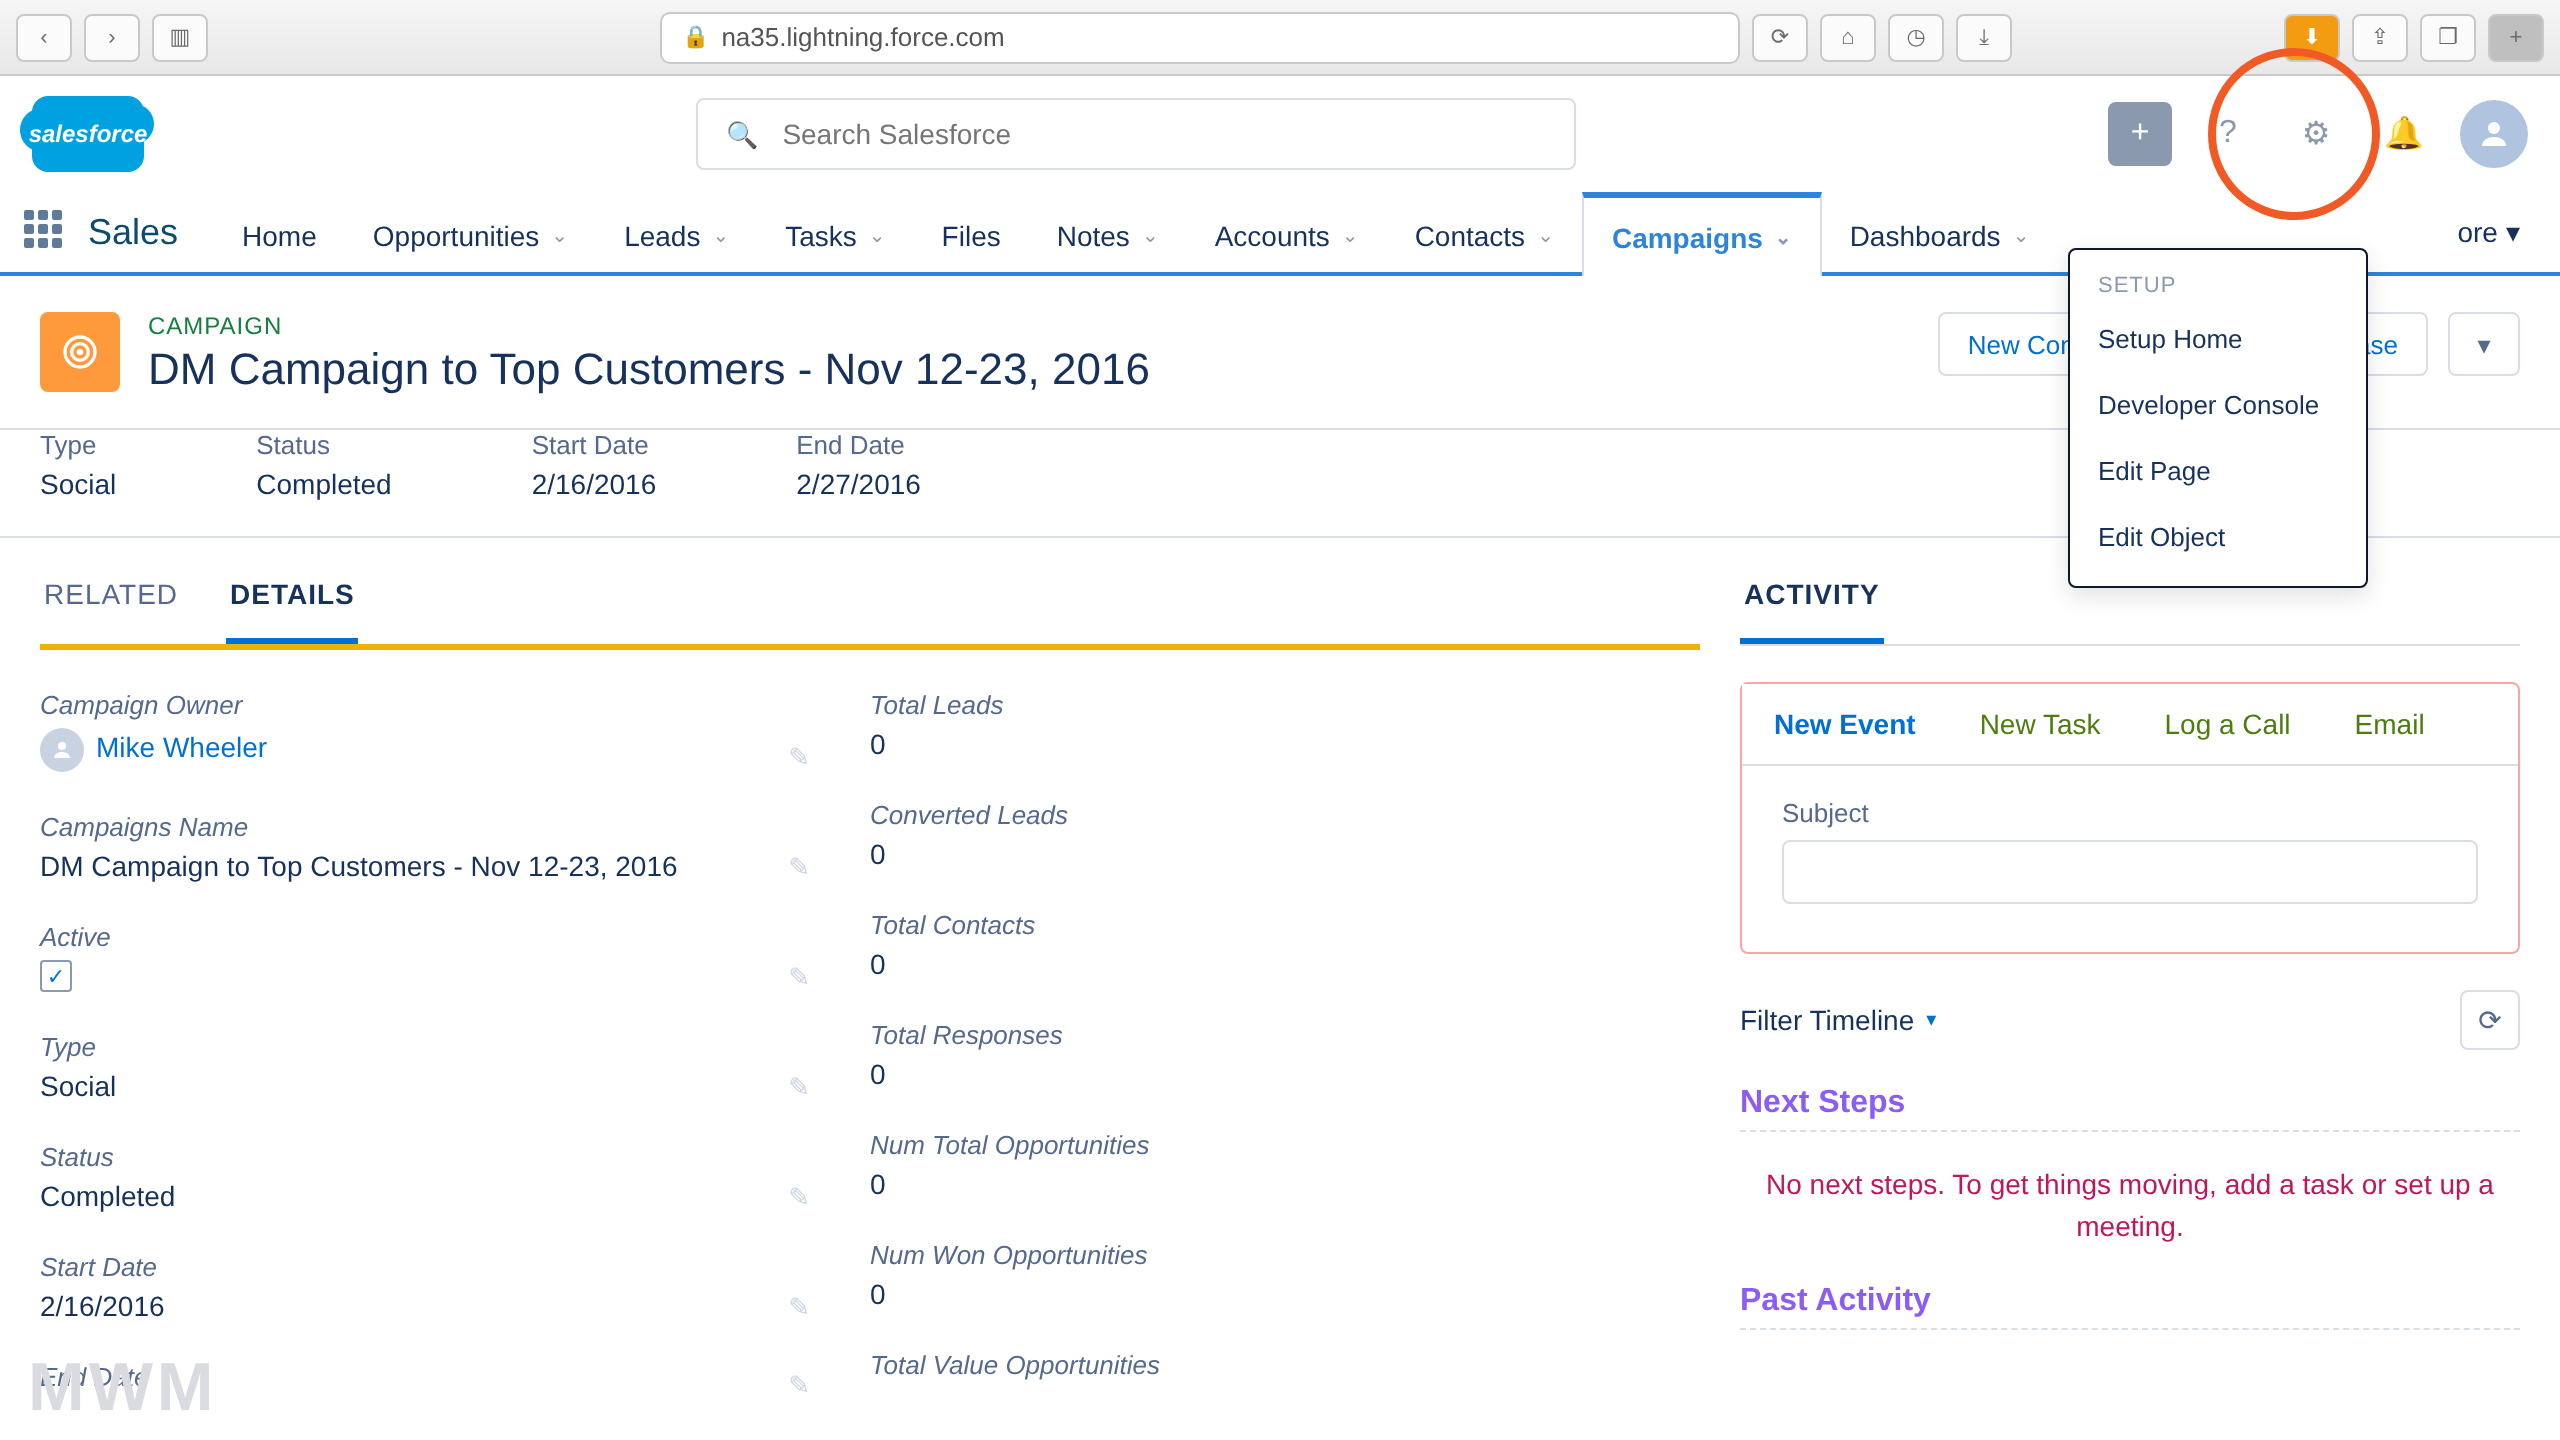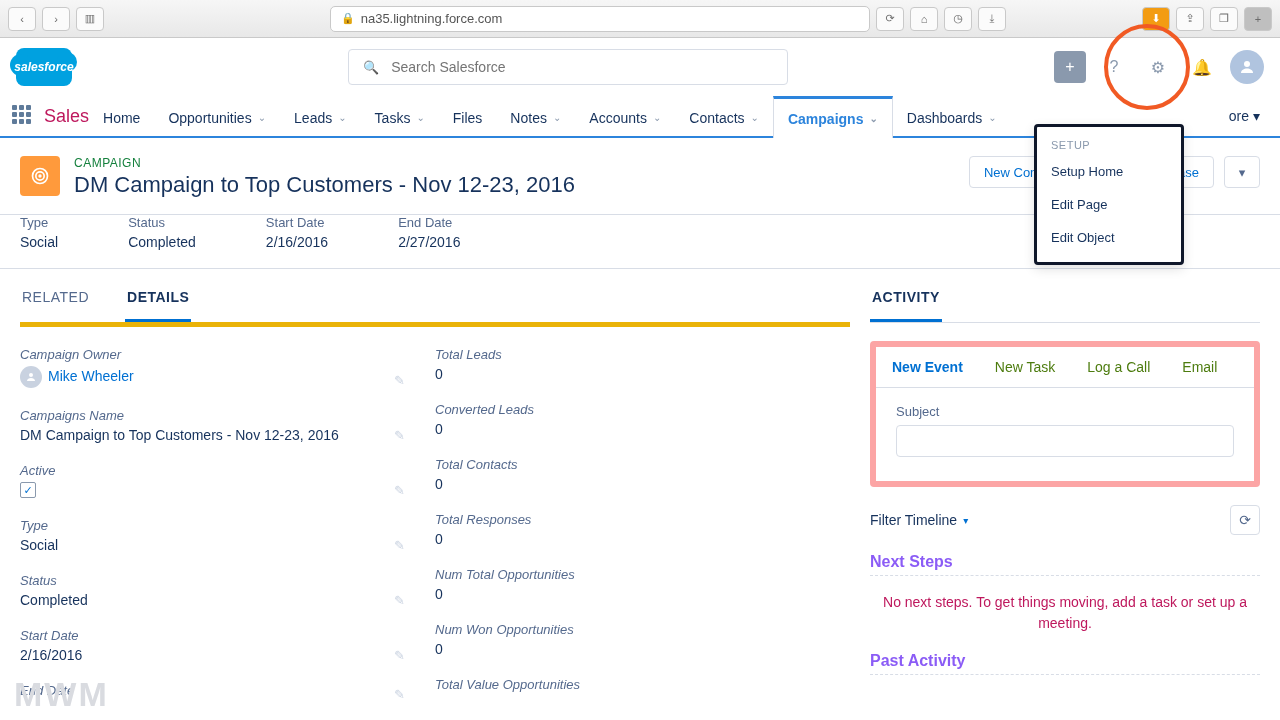--- a/index.html
+++ b/index.html
@@ -23,21 +23,21 @@
   .hdr-icons{margin-left:auto;display:flex;align-items:center;gap:12px;position:relative;}
   .hdr-btn{width:32px;height:32px;border-radius:4px;display:flex;align-items:center;justify-content:center;color:#8a99ad;font-size:16px;}
   .hdr-btn.plus{background:#8a99ad;color:#fff;border-radius:4px;}
   .avatar{width:34px;height:34px;border-radius:50%;background:#b0c4df;display:flex;align-items:center;justify-content:center;color:#fff;}
   .gear-highlight{position:absolute;width:86px;height:86px;border:4px solid #f15a24;border-radius:50%;top:-26px;left:50px;pointer-events:none;}
 
   
   .nav-row{height:42px;border-bottom:2px solid #2c84dc;display:flex;align-items:center;padding:0 12px;background:#fff;}
   .app-launcher{width:22px;height:22px;display:grid;grid-template-columns:repeat(3,5px);grid-template-rows:repeat(3,5px);gap:2px;margin-right:10px;}
   .app-launcher span{background:#5f7b9a;border-radius:1px;}
-  .app-name{font-size:18px;color:#be185d;font-weight:400;}
+  .app-name{font-size:18px;color:#0c4a6e;margin-right:18px;font-weight:400;}
   .nav-tabs{display:flex;height:100%;align-items:stretch;}
   .nav-tab{display:flex;align-items:center;padding:0 14px;color:#16325c;font-size:14px;gap:6px;border-top:3px solid transparent;cursor:pointer;}
   .nav-tab .chev{font-size:10px;color:#8a99ad;}
   .nav-tab.active{border:1px solid #d8dde6;border-bottom:none;border-top:3px solid #2c84dc;color:#2c84dc;font-weight:600;background:#fff;margin-bottom:-2px;}
   .nav-more{margin-left:auto;color:#16325c;font-size:14px;display:flex;align-items:center;gap:4px;padding:0 8px;}
 
   
   .page-header{padding:18px 20px 16px;display:flex;align-items:flex-start;gap:14px;border-bottom:1px solid #d8dde6;position:relative;}
   .record-icon{width:40px;height:40px;border-radius:4px;background:#ff9a3c;display:flex;align-items:center;justify-content:center;color:#fff;}
   .record-icon svg{width:20px;height:20px;}
@@ -48,53 +48,53 @@
   .btn.icon-only{width:36px;justify-content:center;padding:0;color:#54698d;}
 
   .record-stats{display:flex;gap:70px;padding:0 20px 18px 20px;border-bottom:1px solid #d8dde6;}
   .stat .lbl{font-size:13px;color:#54698d;}
   .stat .val{font-size:14px;color:#16325c;margin-top:4px;}
 
   .columns{display:flex;gap:20px;padding:0 20px 0 20px;height:calc(720px - 38px - 58px - 42px - 86px - 68px);}
   .col-main{flex:1;min-width:0;}
   .col-side{flex:0 0 390px;}
 
-  .tabs{display:flex;gap:34px;border-bottom:5px solid #eab308;margin-top:6px;}
+  .tabs{display:flex;gap:22px;border-bottom:3px solid #eab308;margin-top:6px;}
   .tab{padding:14px 2px;font-size:14px;color:#54698d;letter-spacing:.5px;cursor:pointer;}
   .tab.active{color:#16325c;font-weight:600;border-bottom:3px solid #0070d2;}
 
   .details{display:flex;padding-top:20px;}
   .dcol{flex:1;display:flex;flex-direction:column;gap:20px;padding-right:24px;}
   .frow{display:flex;align-items:flex-end;}
   .fld{flex:1;}
   .fld .flbl{font-size:13px;color:#54698d;margin-bottom:4px;font-style:italic;}
   .fld .fval{font-size:14px;color:#16325c;}
   .fld .fval a{color:#0070d2;text-decoration:none;}
   .edit-ico{color:#c9d2e0;font-size:13px;padding:0 6px;}
   .mini-avatar{width:22px;height:22px;border-radius:50%;background:#c9d2e0;display:inline-flex;vertical-align:middle;margin-right:6px;align-items:center;justify-content:center;color:#fff;}
   .chk{width:16px;height:16px;border:1px solid #8a99ad;border-radius:2px;display:flex;align-items:center;justify-content:center;color:#0070d2;font-size:11px;}
 
   
   .act-tabs{display:flex;border-bottom:1px solid #d8dde6;margin-top:6px;}
   .act-tab{padding:14px 2px;font-size:14px;letter-spacing:.5px;color:#16325c;font-weight:600;border-bottom:3px solid #0070d2;}
-  .composer{border:6px solid #fca5a5;border-radius:4px;margin-top:18px;}
+  .composer{border:1px solid #fca5a5;border-radius:4px;margin-top:18px;}
   .composer-tabs{display:flex;border-bottom:1px solid #d8dde6;}
   .ctab{padding:12px 16px;font-size:14px;color:#4d7c0f;cursor:pointer;}
   .ctab.active{color:#0070d2;font-weight:600;background:#fff;}
   .composer-body{padding:16px 20px 24px;}
   .composer-body .flbl{font-size:13px;color:#54698d;margin-bottom:6px;}
   .composer-body input{width:100%;height:32px;border:1px solid #d8dde6;border-radius:4px;padding:0 8px;}
   .filter-row{display:flex;align-items:center;margin-top:18px;color:#16325c;font-size:14px;gap:6px;}
   .filter-row .chev{color:#0070d2;font-size:10px;}
   .refresh{margin-left:auto;width:30px;height:30px;border:1px solid #d8dde6;border-radius:4px;display:flex;align-items:center;justify-content:center;color:#54698d;}
   .section-h{font-size:16px;font-weight:600;color:#8b5cf6;margin-top:18px;border-bottom:1px dashed #d8dde6;padding-bottom:4px;}
   .empty{font-size:14px;color:#be185d;text-align:center;margin-top:16px;line-height:1.5;}
 
   
-  .setup-menu{position:absolute;top:124px;right:96px;width:150px;background:#fff;border:3px solid #0f172a;border-radius:4px;box-shadow:0 4px 12px rgba(0,0,0,.12);z-index:50;padding:8px 0;}
+  .setup-menu{position:absolute;top:124px;right:96px;width:150px;background:#fff;border:1px solid #0f172a;border-radius:4px;box-shadow:0 4px 12px rgba(0,0,0,.12);z-index:50;padding:8px 0;}
   .setup-menu .mh{font-size:11px;color:#8a99ad;padding:4px 14px;letter-spacing:.5px;}
   .setup-menu .mi{font-size:13px;color:#16325c;padding:9px 14px;cursor:pointer;}
 
   .watermark{position:absolute;left:14px;bottom:6px;font-size:34px;font-weight:700;color:#d9dbe0;letter-spacing:2px;font-family:Arial;pointer-events:none;}
 </style>
 </head>
 <body>
 
 <div class="browser-bar">
   <div class="bbtn">‹</div>
@@ -373,18 +373,19 @@
     <div class="section-h">Next Steps</div>
     <div class="empty">No next steps. To get things moving, add a task or set up a meeting.</div>
     <div class="section-h">Past Activity</div>
   </div>
 </div>
 
 <div class="setup-menu">
   <div class="mh">SETUP</div>
   <div id="setup-items">
       <div class="mi">Setup Home</div>
+      <div class="mi">Developer Console</div>
       <div class="mi">Edit Page</div>
       <div class="mi">Edit Object</div>
     </div>
 </div>
 
 <div class="watermark">MWM</div>
 
 </body></html>

